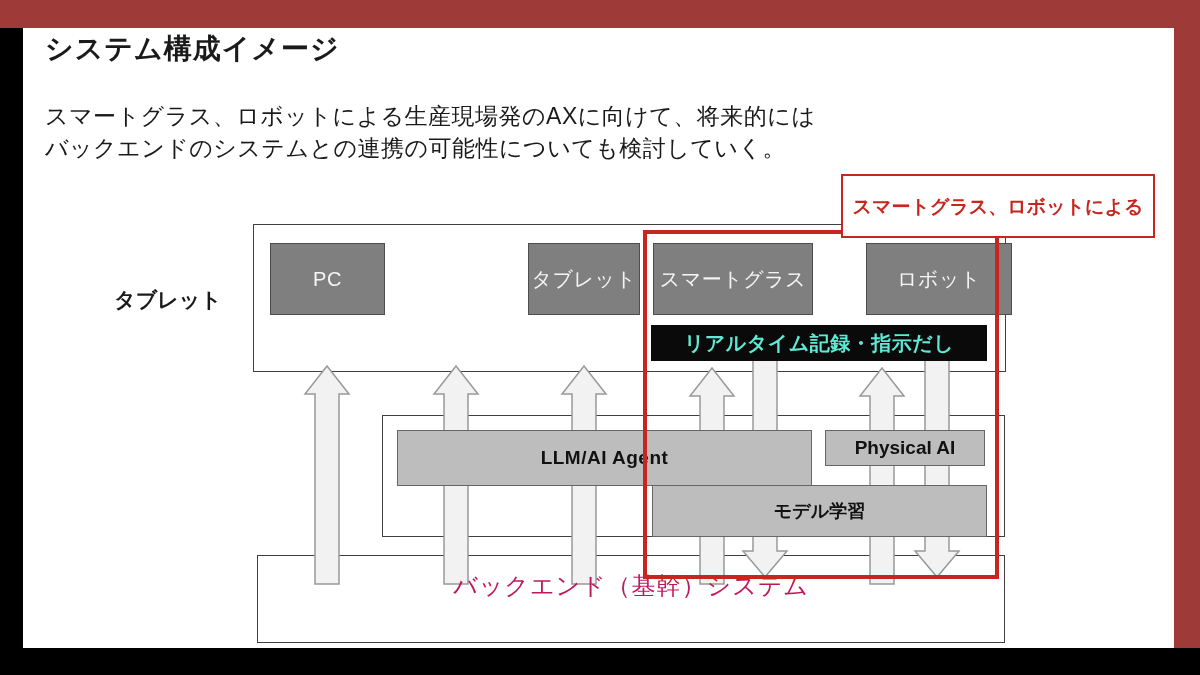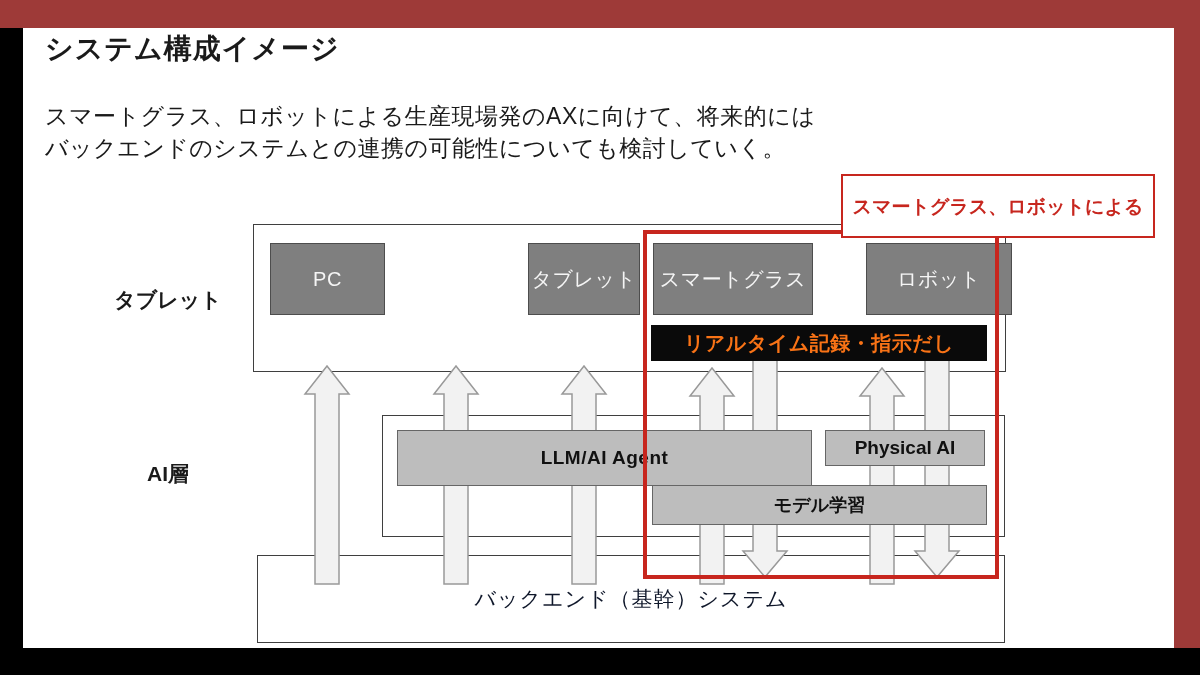--- a/index.html
+++ b/index.html
@@ -62,38 +62,38 @@
   .d-pc{left:270px;width:115px;}
   .d-phone{left:400px;width:113px;}
   .d-tablet{left:528px;width:112px;}
   .d-glass{left:653px;width:160px;}
   .d-robot{left:866px;width:146px;}
 
   
   .realtime-bar{
     position:absolute;left:651px;top:325px;width:336px;height:36px;background:#0a0a0a;
     display:flex;align-items:center;justify-content:center;
-    color:#f97316;font-size:20px;font-weight:700;letter-spacing:0.5px;z-index:20;white-space:nowrap;
+    color:#5eead4;font-size:20px;font-weight:700;letter-spacing:0.5px;z-index:20;white-space:nowrap;
   }
 
   
   .ai-bar{
     position:absolute;background:#bdbdbd;border:1px solid #666666;box-sizing:border-box;
     display:flex;align-items:center;justify-content:center;
     color:#111111;z-index:20;white-space:nowrap;
   }
   .b-llm{left:397px;top:430px;width:415px;height:56px;font-size:19px;font-weight:600;letter-spacing:0.5px;}
   .b-phys{left:825px;top:430px;width:160px;height:36px;font-size:19px;font-weight:600;}
-  .b-model{left:652px;top:485px;width:335px;height:40px;font-size:18px;font-weight:600;}
+  .b-model{left:652px;top:485px;width:335px;height:52px;font-size:18px;font-weight:600;}
 
   
   .backend-text{
-    position:absolute;left:257px;top:555px;width:748px;height:88px;
+    position:absolute;left:257px;top:542px;width:748px;height:88px;
     display:flex;align-items:center;justify-content:center;
-    color:#0f172a;font-size:21px;letter-spacing:1px;z-index:20;white-space:nowrap;
+    color:#be185d;font-size:24px;letter-spacing:1px;z-index:20;white-space:nowrap;
   }
 
   
   .focus-frame{
     position:absolute;left:643px;top:230px;width:356px;height:349px;
     border:4px solid #c7261e;box-sizing:border-box;z-index:50;pointer-events:none;
   }
 </style>
 </head>
 <body>
@@ -105,21 +105,20 @@
   <div class="strip-left"></div>
   <div class="band-bottom"></div>
 
   <div class="title">システム構成イメージ</div>
   <div class="subtitle">
     <div>スマートグラス、ロボットによる生産現場発のAXに向けて、将来的には</div>
     <div>バックエンドのシステムとの連携の可能性についても検討していく。</div>
   </div>
 
   <div class="layer-label ll-user">タブレット</div>
-  <div class="layer-label ll-ai">AI層</div>
 
   <div class="container-box c-user"></div>
   <div class="container-box c-ai"></div>
   <div class="container-box c-system"></div>
 
   <svg class="arrows" viewBox="0 0 1200 675">
     <polygon points="327,366 349,394 339,394 339,584 315,584 315,394 305,394"></polygon>
     <polygon points="456,366 478,394 468,394 468,584 444,584 444,394 434,394"></polygon>
     <polygon points="584,366 606,394 596,394 596,584 572,584 572,394 562,394"></polygon>
     <polygon points="712,368 734,396 724,396 724,584 700,584 700,396 690,396"></polygon>

